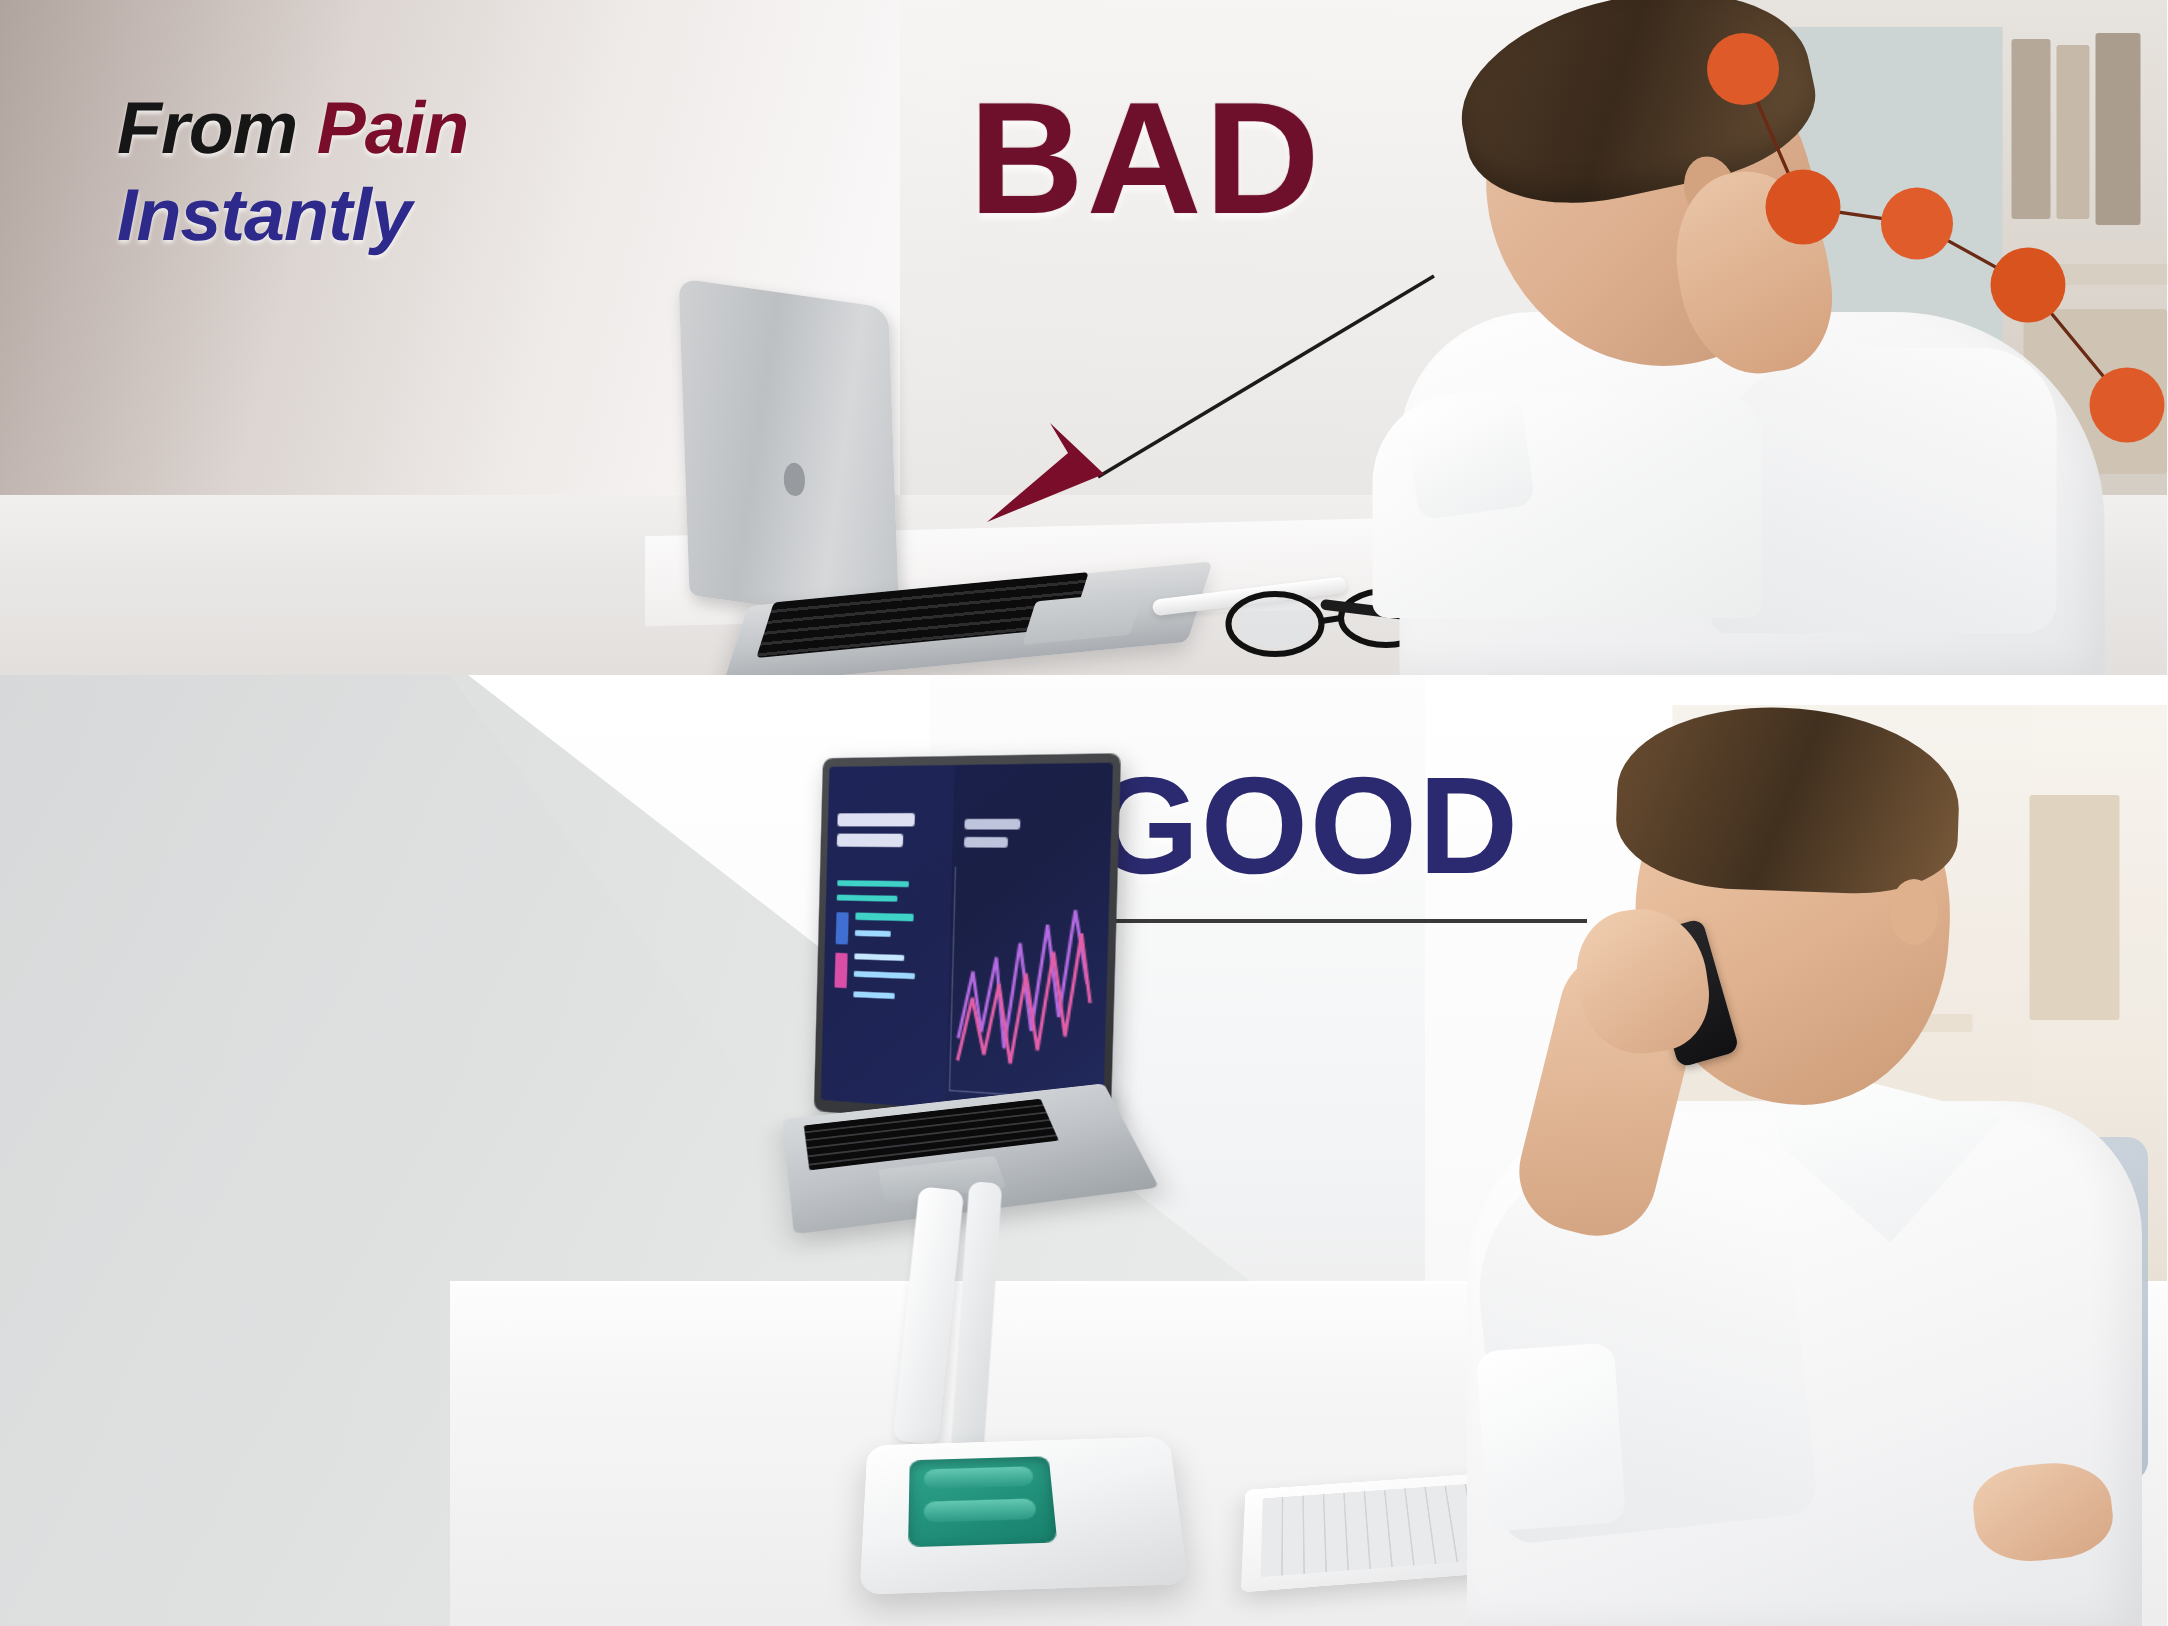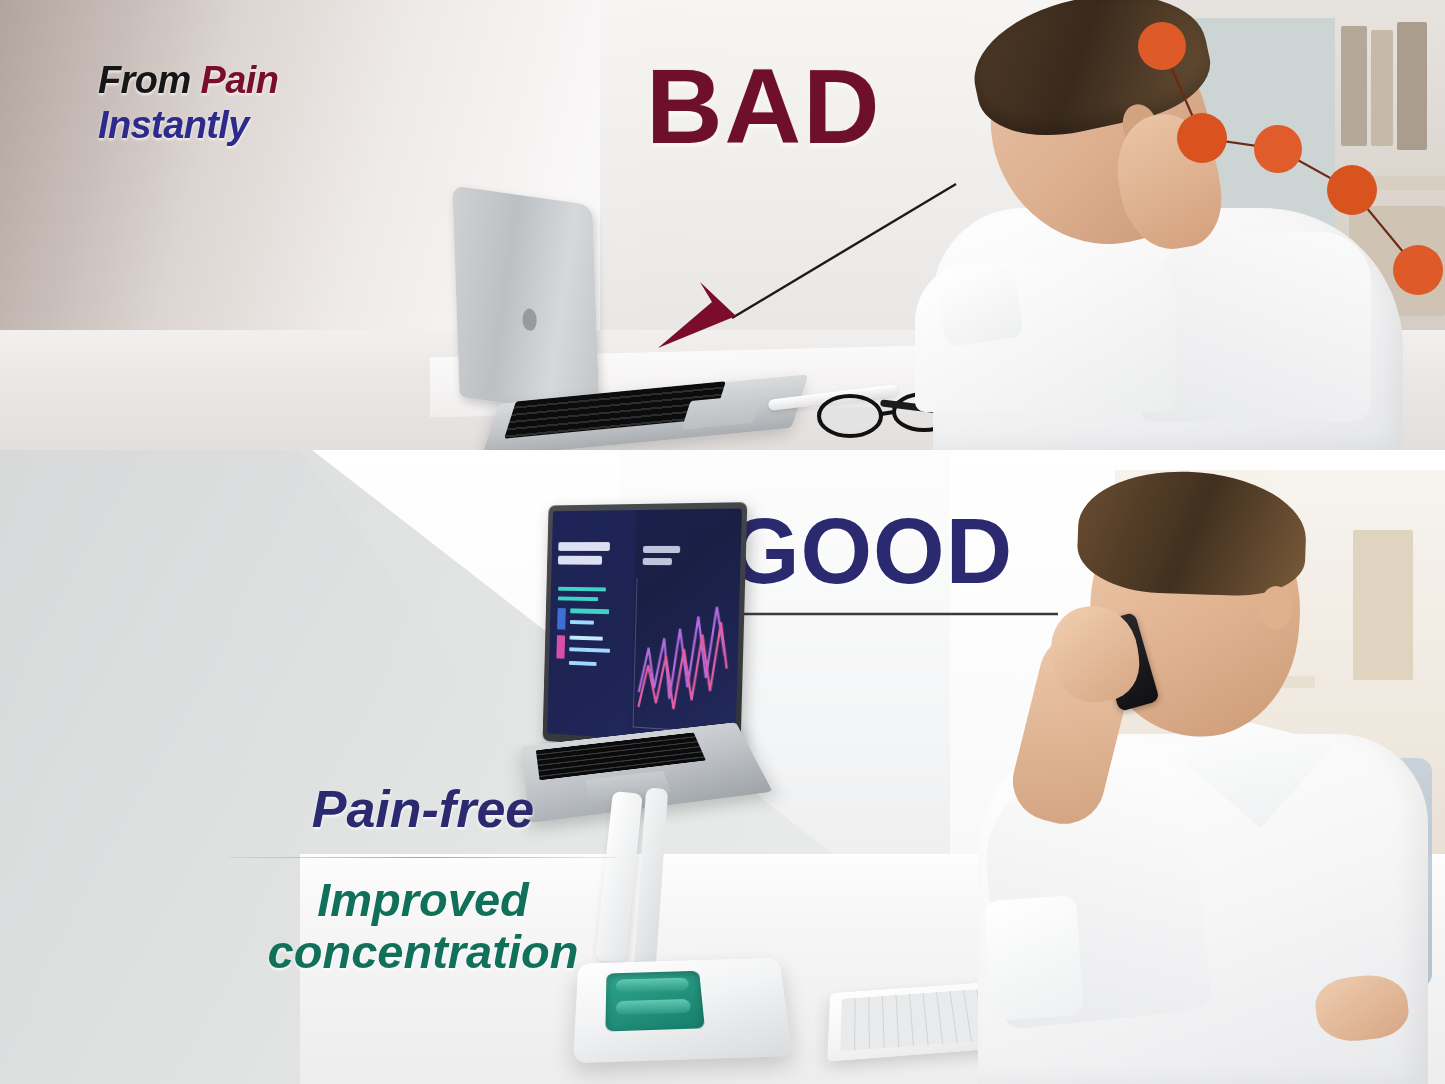--- a/index.html
+++ b/index.html
@@ -19,21 +19,21 @@
     background:linear-gradient(180deg,#e7e3de 0%,#dcd6cf 40%,#cfc7bd 100%);}
   .top-shelf .bk{position:absolute;background:#b9ada0;border-radius:2px;}
   .top-shelf .pane{position:absolute;background:#cfd6d6;}
   .top-desk{position:absolute;left:0;bottom:0;width:1445px;height:120px;
     background:linear-gradient(180deg,#f2f0ef 0%,#eae8e6 40%,#e2dfdd 100%);}
   .top-desk2{position:absolute;left:430px;bottom:40px;width:620px;height:60px;
     background:linear-gradient(180deg,#fbfafa,#f0eeed);transform:skewY(-1.4deg);}
 
   
   .headline{position:absolute;left:78px;top:58px;width:430px;line-height:1.18;
-    font-style:italic;font-weight:bold;font-size:38px;letter-spacing:-.6px;margin-left:20px;}
+    font-style:italic;font-weight:bold;font-size:49px;letter-spacing:-.6px;}
   .headline .l{display:block;white-space:nowrap;}
   .hl-dark{color:#161616;text-shadow:0 2px 3px rgba(255,255,255,.75);}
   .hl-pain{color:#7a0e2a;text-shadow:0 2px 3px rgba(255,255,255,.7);}
   .hl-blue{color:#2d2a8c;text-shadow:0 2px 3px rgba(255,255,255,.7);}
 
   
   .word-bad{position:absolute;left:646px;top:53px;font-size:106px;font-weight:bold;
     color:#6e0f2c;letter-spacing:2px;line-height:1;
     text-shadow:0 3px 5px rgba(255,255,255,.8),0 0 1px rgba(110,15,44,.6);}
 
@@ -343,22 +343,14 @@
     <div class="hair"></div>
     <div class="ear"></div>
     <div class="arm"></div>
     <div class="cuff"></div>
     <div class="forearm"></div>
     <div class="phone"></div>
     <div class="hand"></div>
     <div class="hand2"></div>
   </div>
 
-  <div class="claim">
-    <div class="t1">Pain-free</div>
-    <div class="rule"></div>
-    <div class="t2">
-      <div>Improved</div>
-      <div>concentration</div>
-    </div>
-  </div>
 
 </div>
 
 </body></html>

